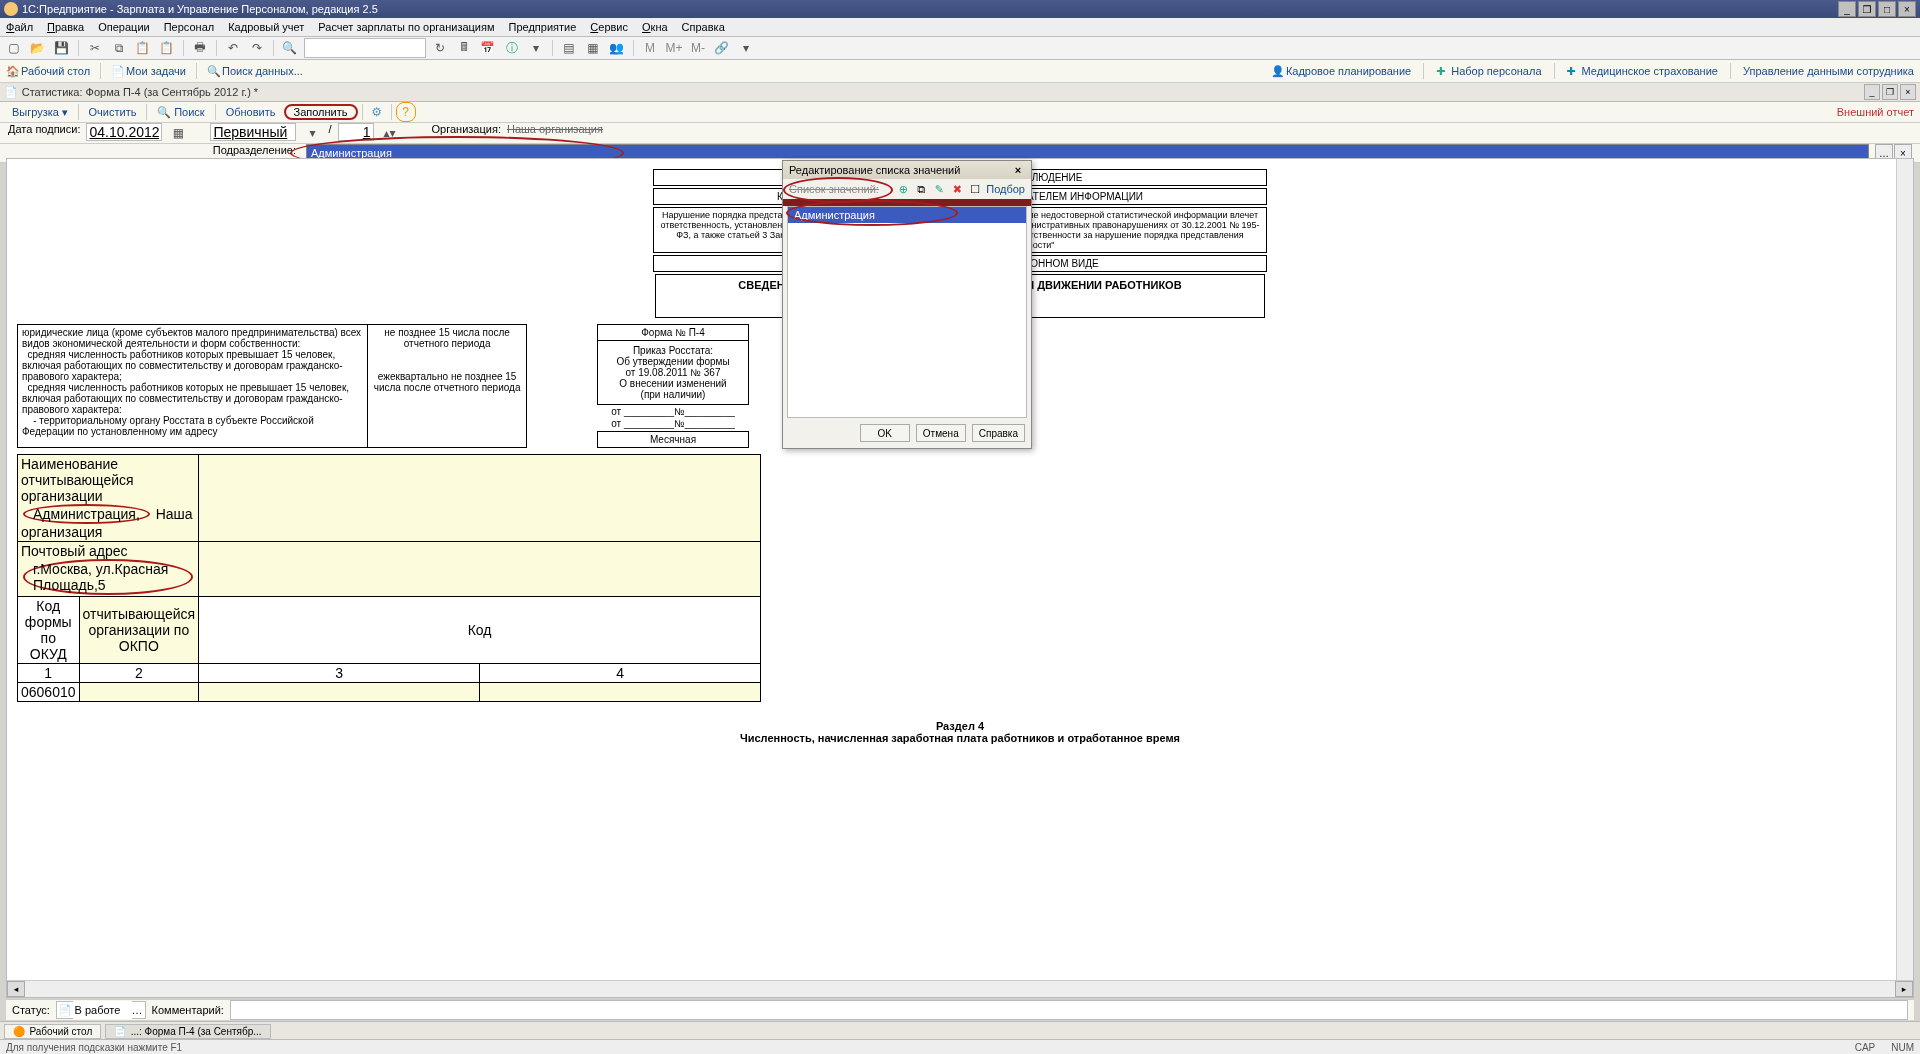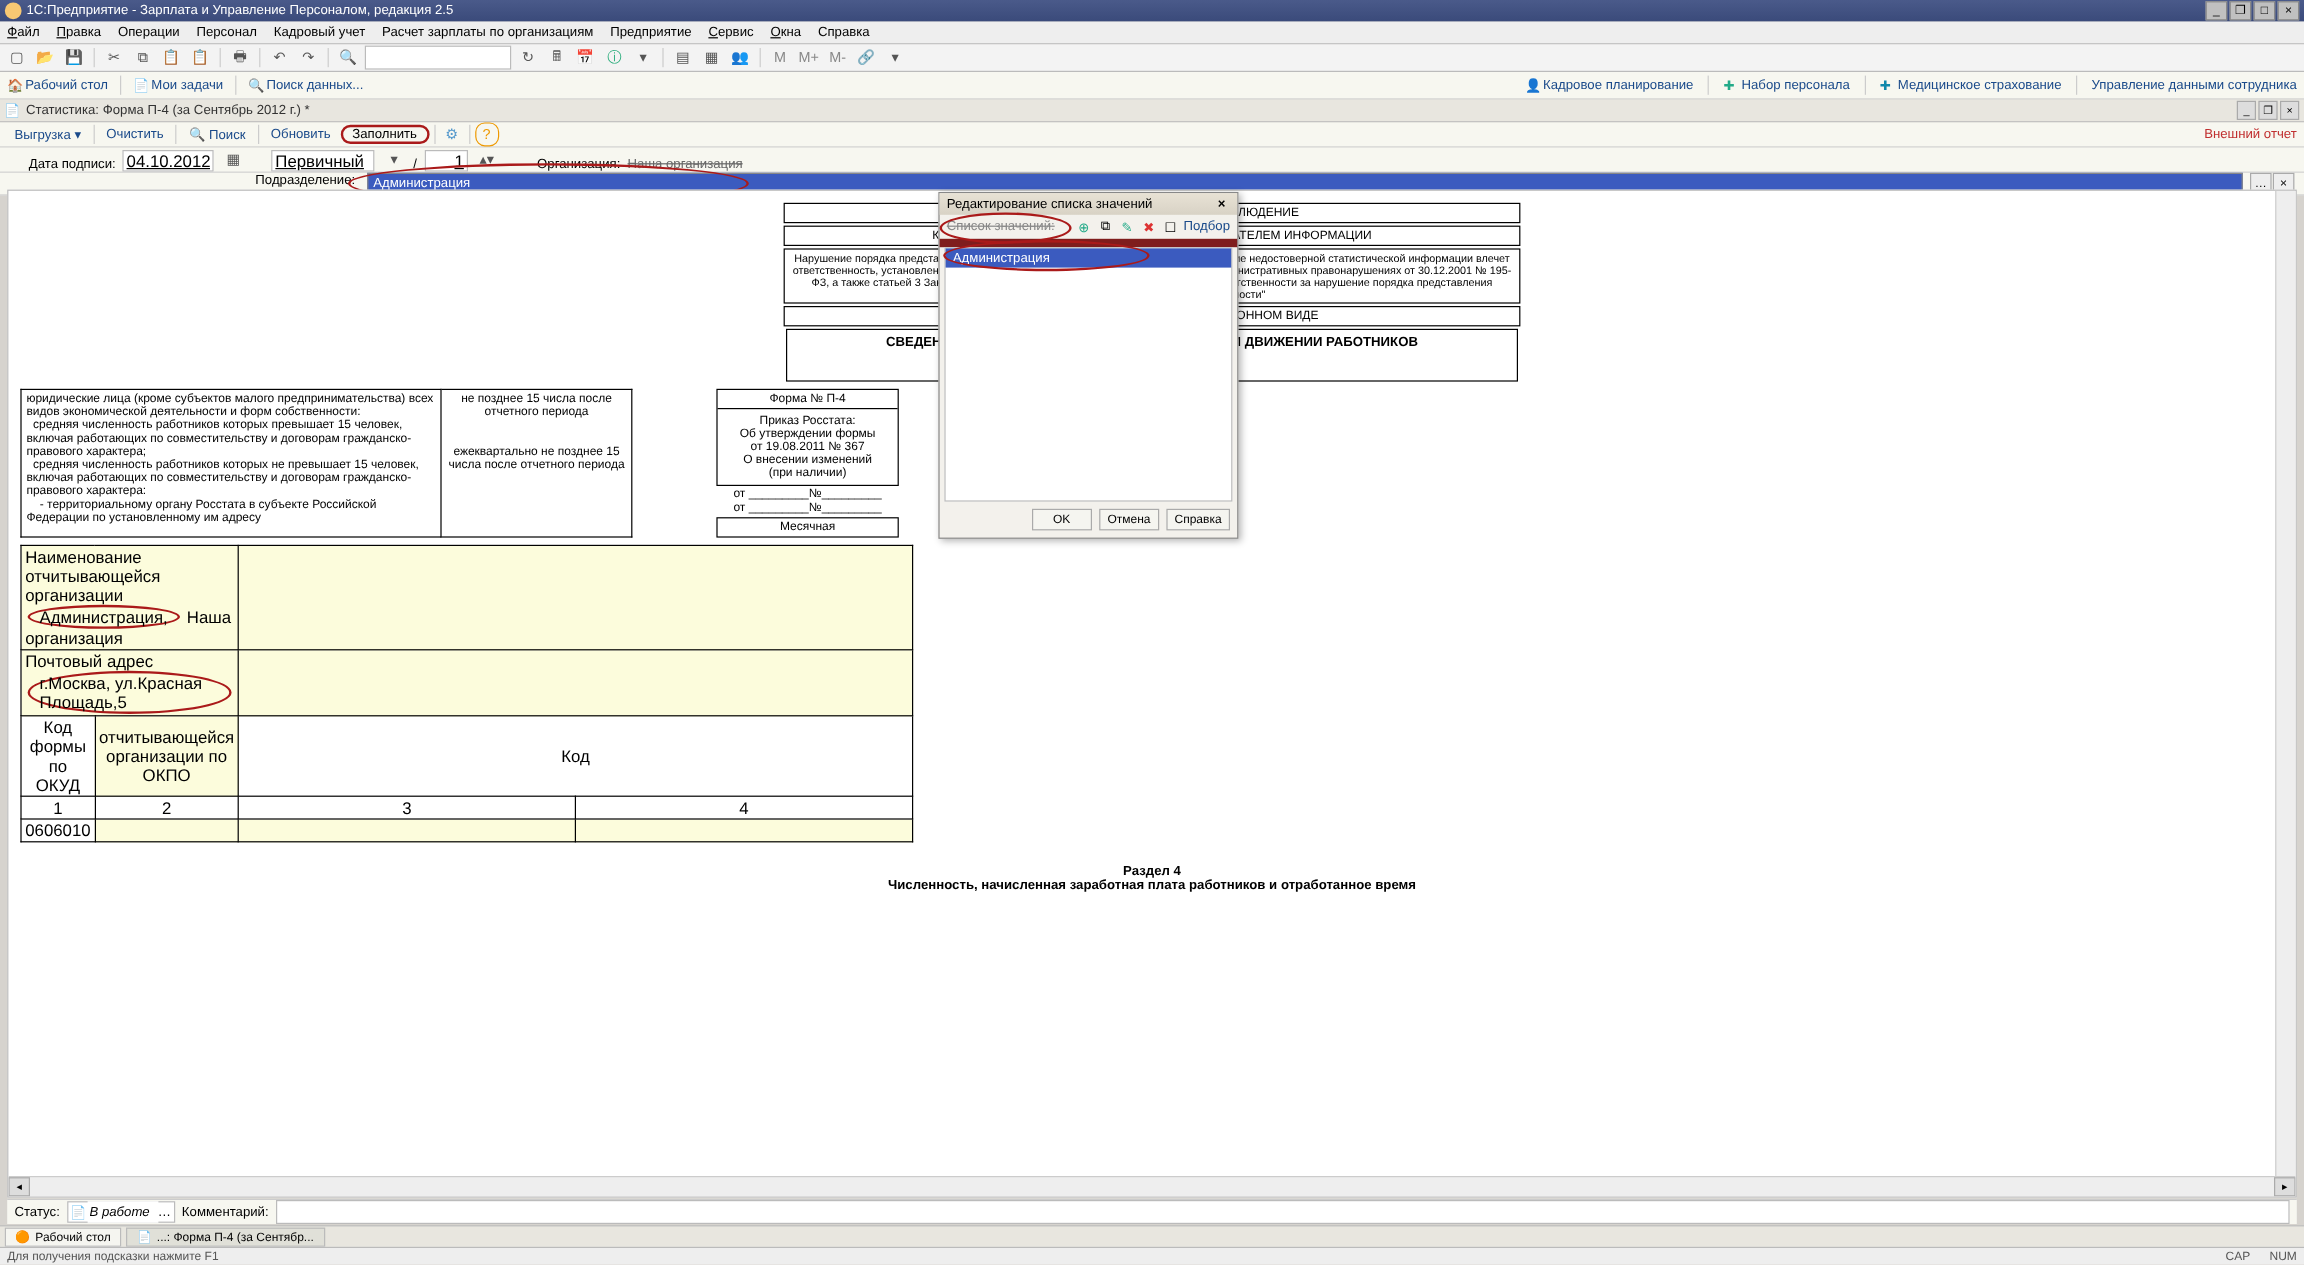--- a/index.html
+++ b/index.html
@@ -28,21 +28,21 @@
 .doctab{height:18px;background:#e8e6df;border-bottom:1px solid #bbb;display:flex;align-items:center;padding:0 4px;}
 .doctab .title{display:flex;align-items:center;gap:4px;color:#333;}
 .doctab .tabctrl{margin-left:auto;display:flex;gap:2px;}
 .tabbtn{width:14px;height:14px;background:#ddd;border:1px solid #aaa;font-size:9px;display:flex;align-items:center;justify-content:center;}
 
 .actionbar{height:20px;background:#f7f7f0;border-bottom:1px solid #ccc;display:flex;align-items:center;padding:0 6px;gap:2px;}
 .actbtn{padding:1px 6px;color:#1a4a8a;cursor:pointer;}
 .actbtn.fill{border:2px solid #aa1a1a;border-radius:10px;padding:0 8px;color:#000;}
 .extlink{margin-left:auto;color:#c03030;}
 
-.params{height:20px;background:#f7f7f0;border-bottom:1px solid #ccc;display:flex;align-items:flex-end;padding:0 24px;gap:6px;}
+.params{height:20px;background:#f7f7f0;border-bottom:1px solid #ccc;display:flex;align-items:flex-start;padding:0 8px;gap:6px;}
 .params input{height:16px;border:1px solid #bbb;padding:0 2px;font-size:14px;text-decoration:underline;}
 .podrow{height:18px;background:#f7f7f0;border-bottom:1px solid #ccc;display:flex;align-items:flex-start;padding:0 8px;gap:6px;position:relative;}
 .podfield{flex:1;height:16px;background:#3b5bbf;color:#fff;display:flex;align-items:center;padding:0 4px;border:1px solid #888;position:relative;}
 .podrow .ell{position:absolute;left:290px;top:-8px;width:330px;height:30px;border:2px solid #aa1a1a;border-radius:50%;pointer-events:none;}
 .podbtns{display:flex;gap:1px;}
 .podbtn{width:16px;height:16px;background:#eee;border:1px solid #aaa;font-size:10px;display:flex;align-items:center;justify-content:center;}
 
 .docarea{position:absolute;left:6px;right:6px;top:158px;bottom:56px;background:#fff;border:1px solid #bbb;overflow:hidden;}
 .docinner{padding:8px 4px;}
 .boxline{border:1px solid #000;margin:2px auto;text-align:center;padding:2px 6px;font-size:10px;}
@@ -340,21 +340,21 @@
     <span class="sbtn">◂</span>
     <div style="flex:1"></div>
     <span class="sbtn">▸</span>
   </div>
 </div>
 
 <div class="statusrow">
   <span>Статус:</span>
   <span style="display:flex;align-items:center;border:1px solid #bbb;background:#fff;padding:0 2px;height:16px;">
     <span>📄</span>
-    <input style="border: none; width: 55px; font-style: italic;" value="В работе">
+    <input style="border: none; width: 55px;" value="В работе">
     <span>…</span>
   </span>
   <span>Комментарий:</span>
   <input class="comm" style="">
 </div>
 
 <div class="footbtns">
   <span>🖶</span>
   <span class="fb"><span>Печать</span> ▾</span>
   <span class="sep"></span>

